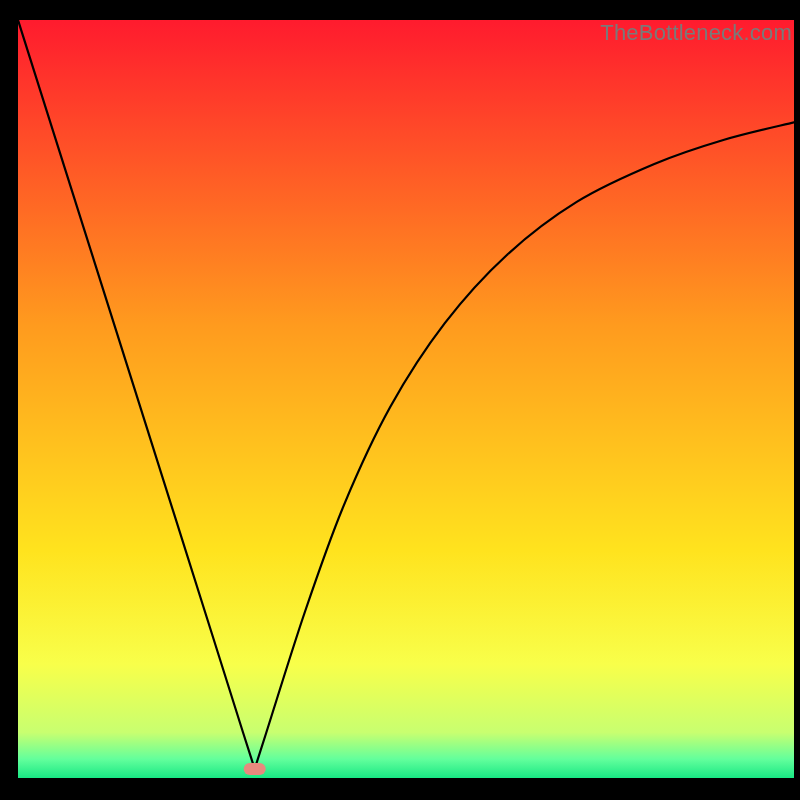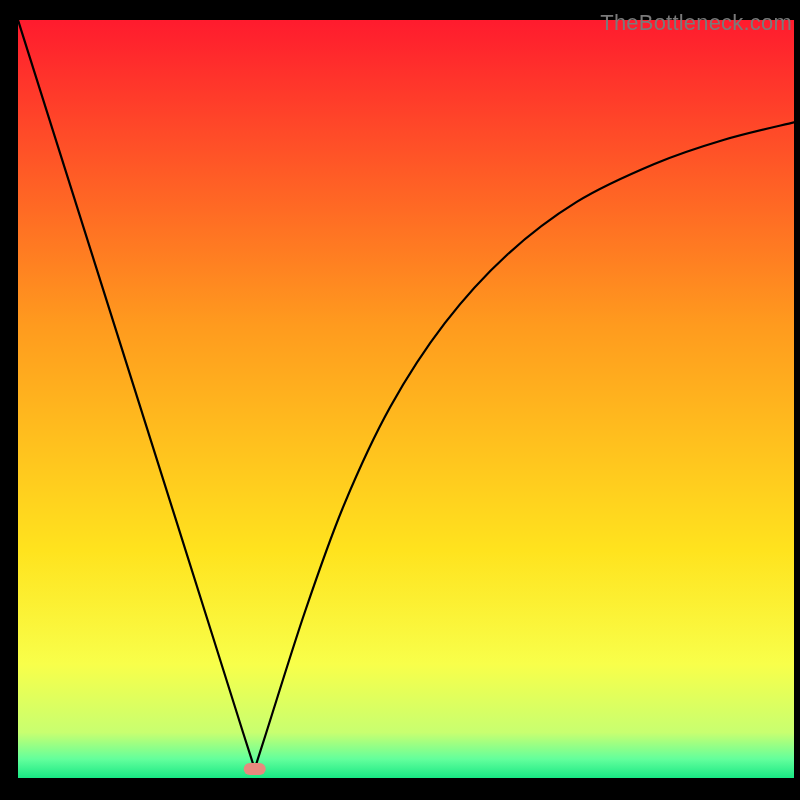--- a/index.html
+++ b/index.html
@@ -20,21 +20,21 @@
   .plot-area {
     position: absolute;
     left: 18px;
     top: 20px;
     width: 776px;
     height: 758px;
     overflow: hidden;
   }
   .watermark {
     position: absolute;
-    top: 10px;
+    top: 20px;
     right: 8px;
     color: #7a7a7a;
     font-size: 22px;
     font-weight: 500;
     letter-spacing: 0.2px;
     z-index: 5;
   }
   svg {
     display: block;
   }

